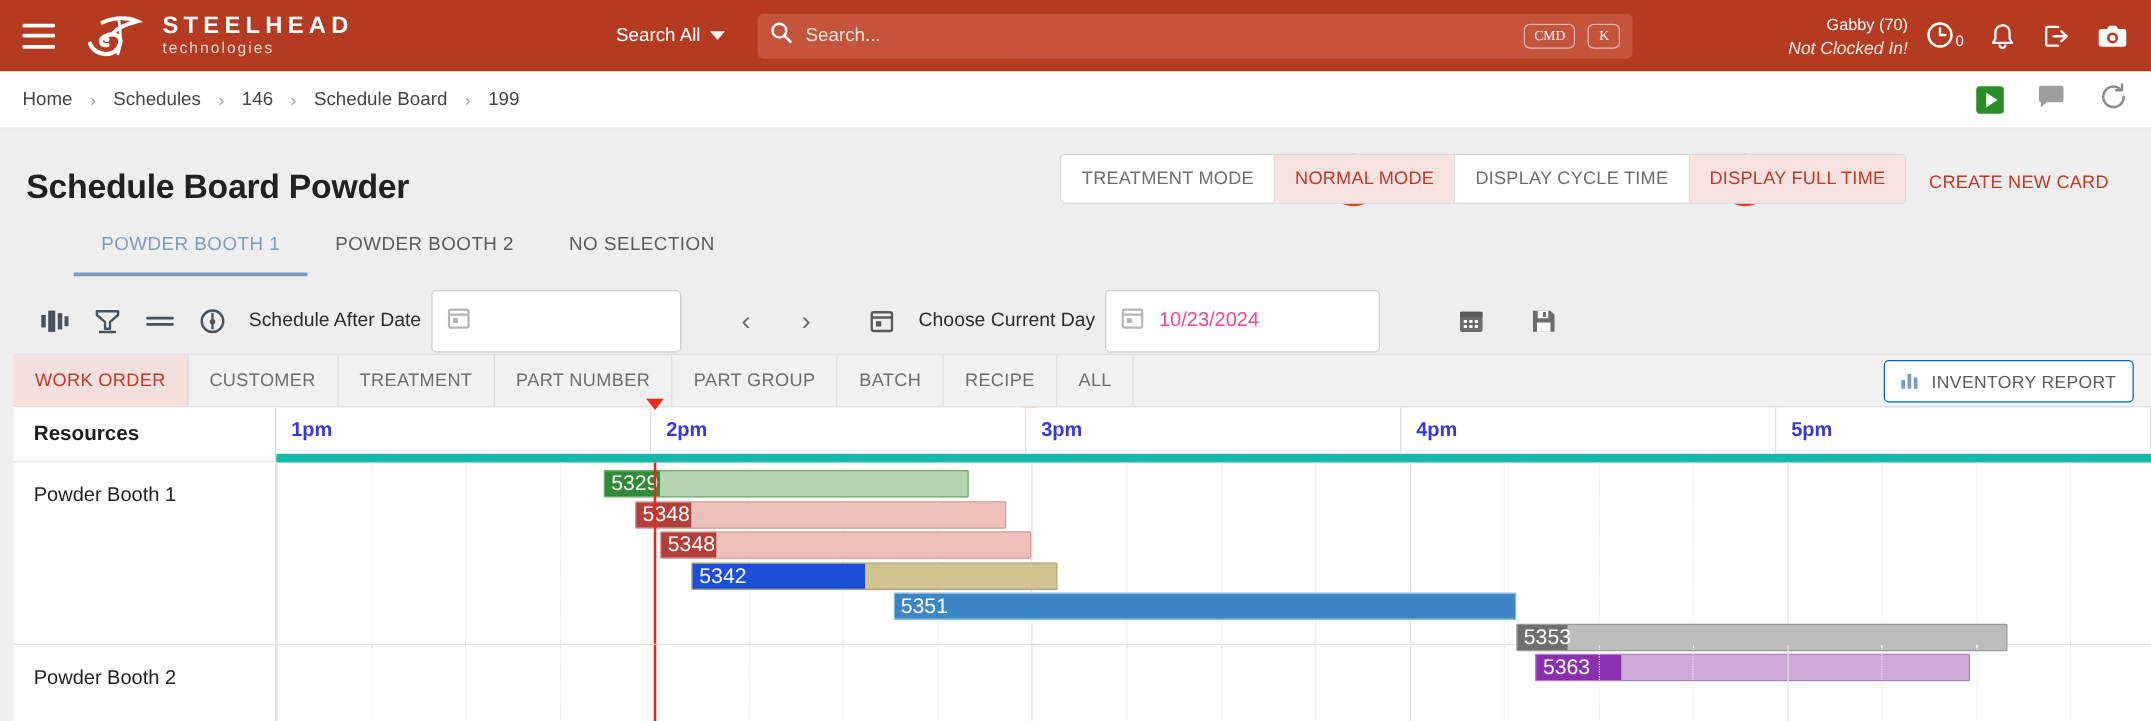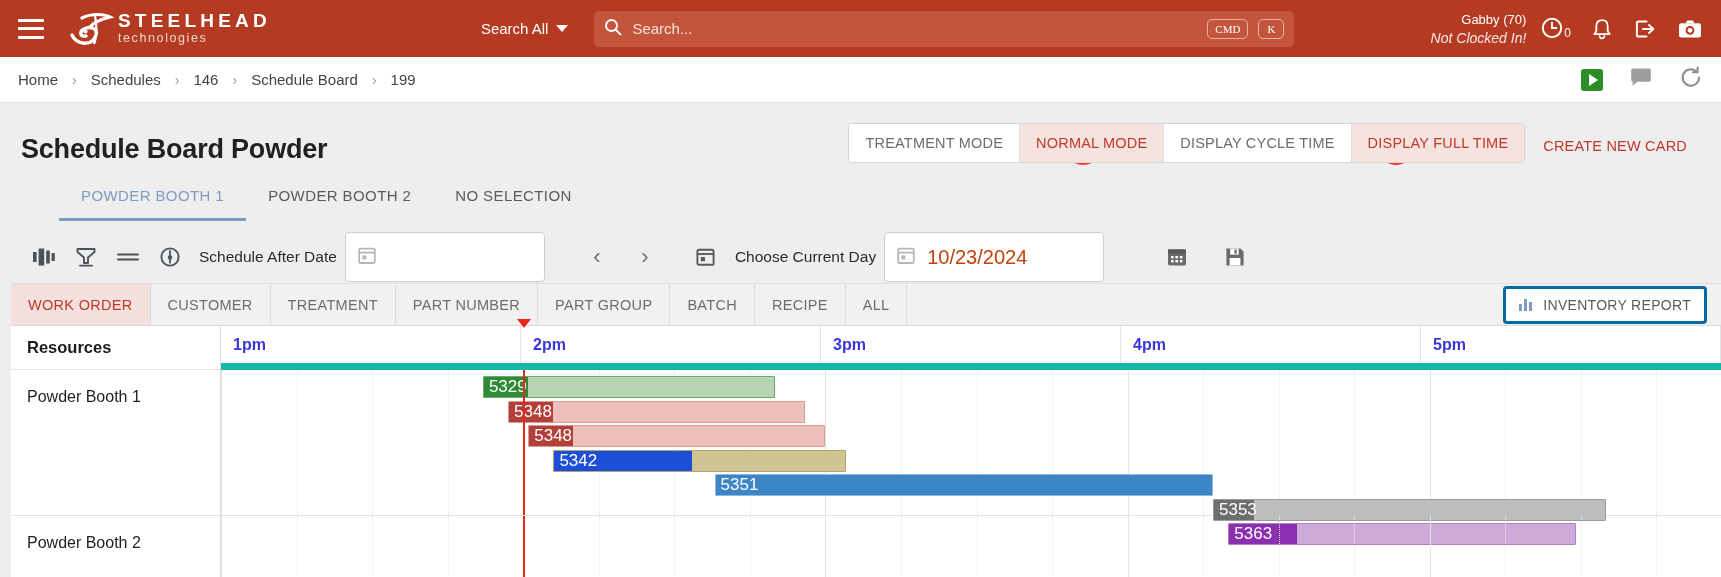--- a/index.html
+++ b/index.html
@@ -12,21 +12,21 @@
   }
 
   
   .topbar{
     height:57px; background:#b43a22; display:flex; align-items:center;
     padding:0 18px; position:relative;
   }
   .hamburger{ width:26px; height:20px; display:flex; flex-direction:column;
     justify-content:space-between; cursor:pointer; margin-right:22px;}
   .hamburger i{ display:block; height:3px; background:#fff; border-radius:1px;}
-  .logo{ display:flex; align-items:center; gap:4px; }
+  .logo{ display:flex; align-items:center; gap:16px; }
   .logo .mark{ width:48px; height:40px; position:relative; }
   .logo .txt .l1{ color:#fff; font-size:19px; font-weight:bold; letter-spacing:4.2px; line-height:20px;}
   .logo .txt .l2{ color:#f2d6cd; font-size:12.5px; letter-spacing:1.6px; line-height:15px;}
   .searchall{ color:#fff; font-size:15px; margin-left:210px; display:flex; align-items:center; gap:8px; cursor:pointer;}
   .caret-d{ width:0;height:0;border-left:6px solid transparent;border-right:6px solid transparent;border-top:7px solid #fff;}
   .searchbox{
     margin-left:26px; width:700px; height:36px; background:#c4553c; border-radius:5px;
     display:flex; align-items:center; padding:0 10px; gap:10px;
   }
   .searchbox .ph{ color:#f6e2dc; font-size:15px; flex:1;}
@@ -74,30 +74,30 @@
 
   
   .ftoolbar{ display:flex; align-items:center; gap:0; padding:10px 0 0 12px; height:62px;}
   .ficon{ width:42px; height:30px; display:flex; align-items:center; justify-content:center;
     color:#58616b; cursor:pointer;}
   .flabel{ font-size:15.5px; color:#2b2b2b; margin:0 8px 0 8px; white-space:nowrap;}
   .dfield{ background:#fff; border:1px solid #cfcfcf; border-radius:4px; height:50px;
     display:flex; align-items:center; padding:0 12px; gap:12px;}
   .arrowbtn{ width:36px;height:34px;display:flex;align-items:center;justify-content:center;
     color:#6c6c6c; font-size:22px; cursor:pointer;}
-  .dval{ font-size:20px; color:#c2410c;}
+  .dval{ font-size:16px; color:#ec4899;}
 
   
   .fstrip{ display:flex; align-items:stretch; border-top:1px solid #e0e0e0;
      border-bottom:1px solid #d9d9d9; background:#f1f1f1; height:43px; position:relative;}
   .fseg{ padding:0 17px; display:flex; align-items:center; font-size:14.5px; color:#6d6d6d;
      border-right:1px solid #dcdcdc; cursor:pointer; letter-spacing:.3px; background:#f1f1f1;}
   .fseg.on{ background:#f4e0dc; color:#c0392b;}
   .invbtn{ margin-left:auto; margin-right:14px; align-self:center; display:flex; align-items:center;
-     gap:9px; border:3px solid #0369a1; background:#fff; border-radius:4px; padding:8px 13px;
+     gap:9px; border:1px solid #0369a1; background:#fff; border-radius:4px; padding:8px 13px;
      font-size:14px; color:#5b5b5b; cursor:pointer; letter-spacing:.3px;}
   .chart-ico{ width:15px;height:13px; display:inline-block; position:relative;}
   .chart-ico i{position:absolute;bottom:0;width:3px;background:#7e9cc0;}
 
   
   .gantt{ background:#fff; position:relative;}
   .grow{ display:flex; }
   .gcol-res{ width:210px; min-width:210px; border-right:1px solid #dcdcdc; background:#fff;}
   .ghead{ height:44px; display:flex; align-items:center; padding-left:16px;
      font-size:16.5px; font-weight:bold; color:#1c1c1c; border-bottom:1px solid #e2e2e2;}

